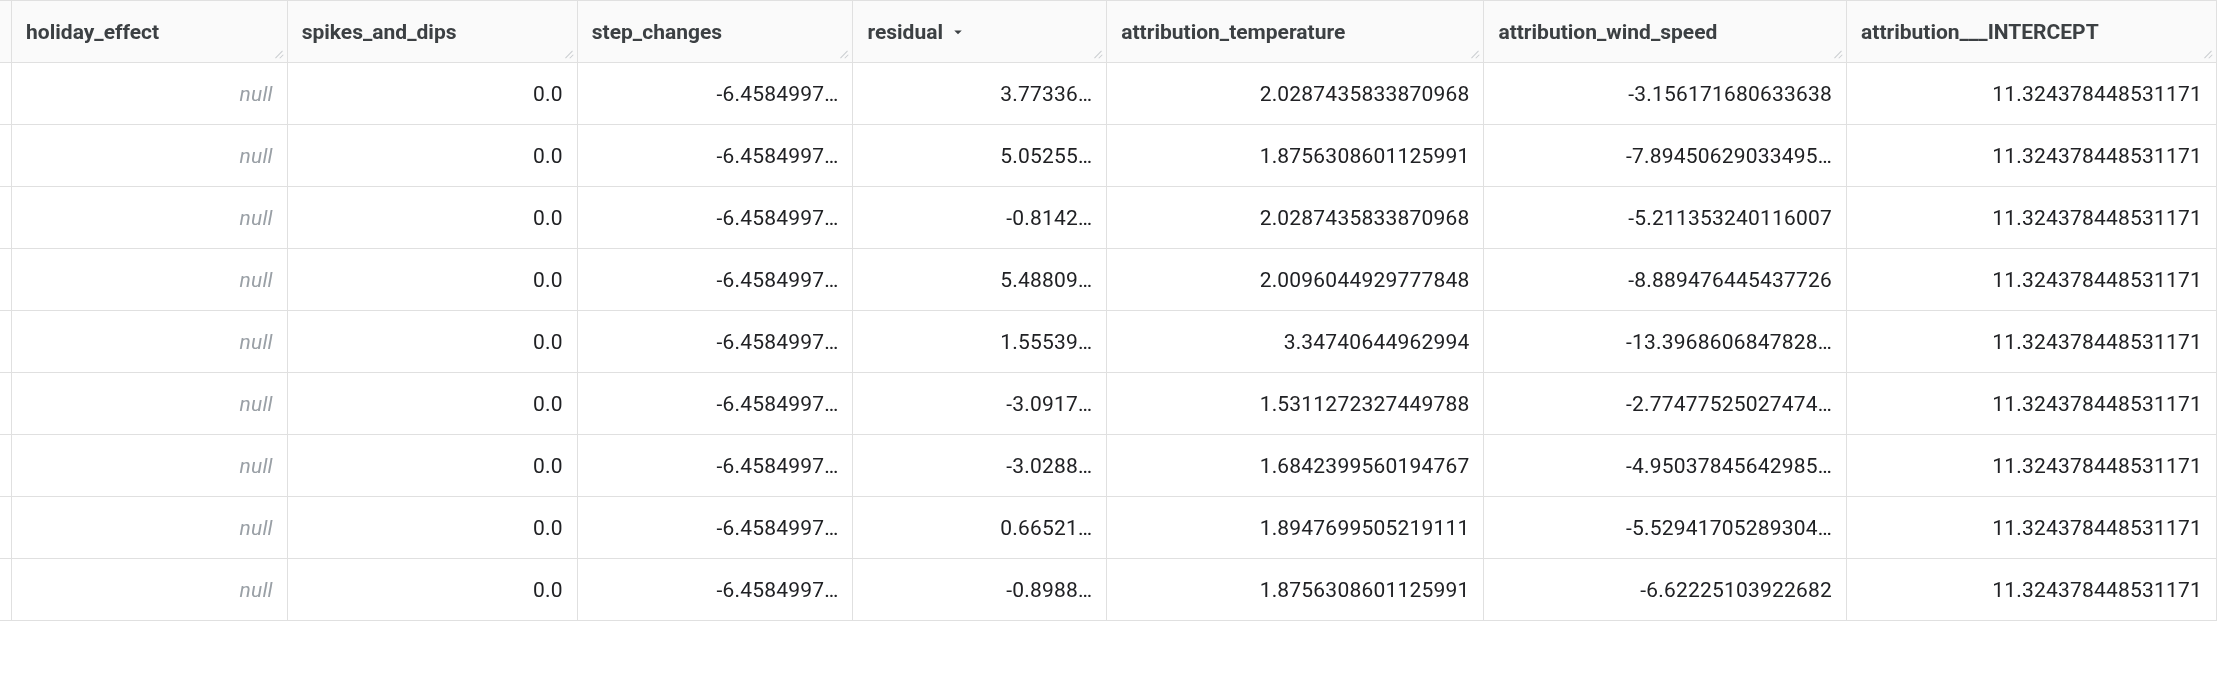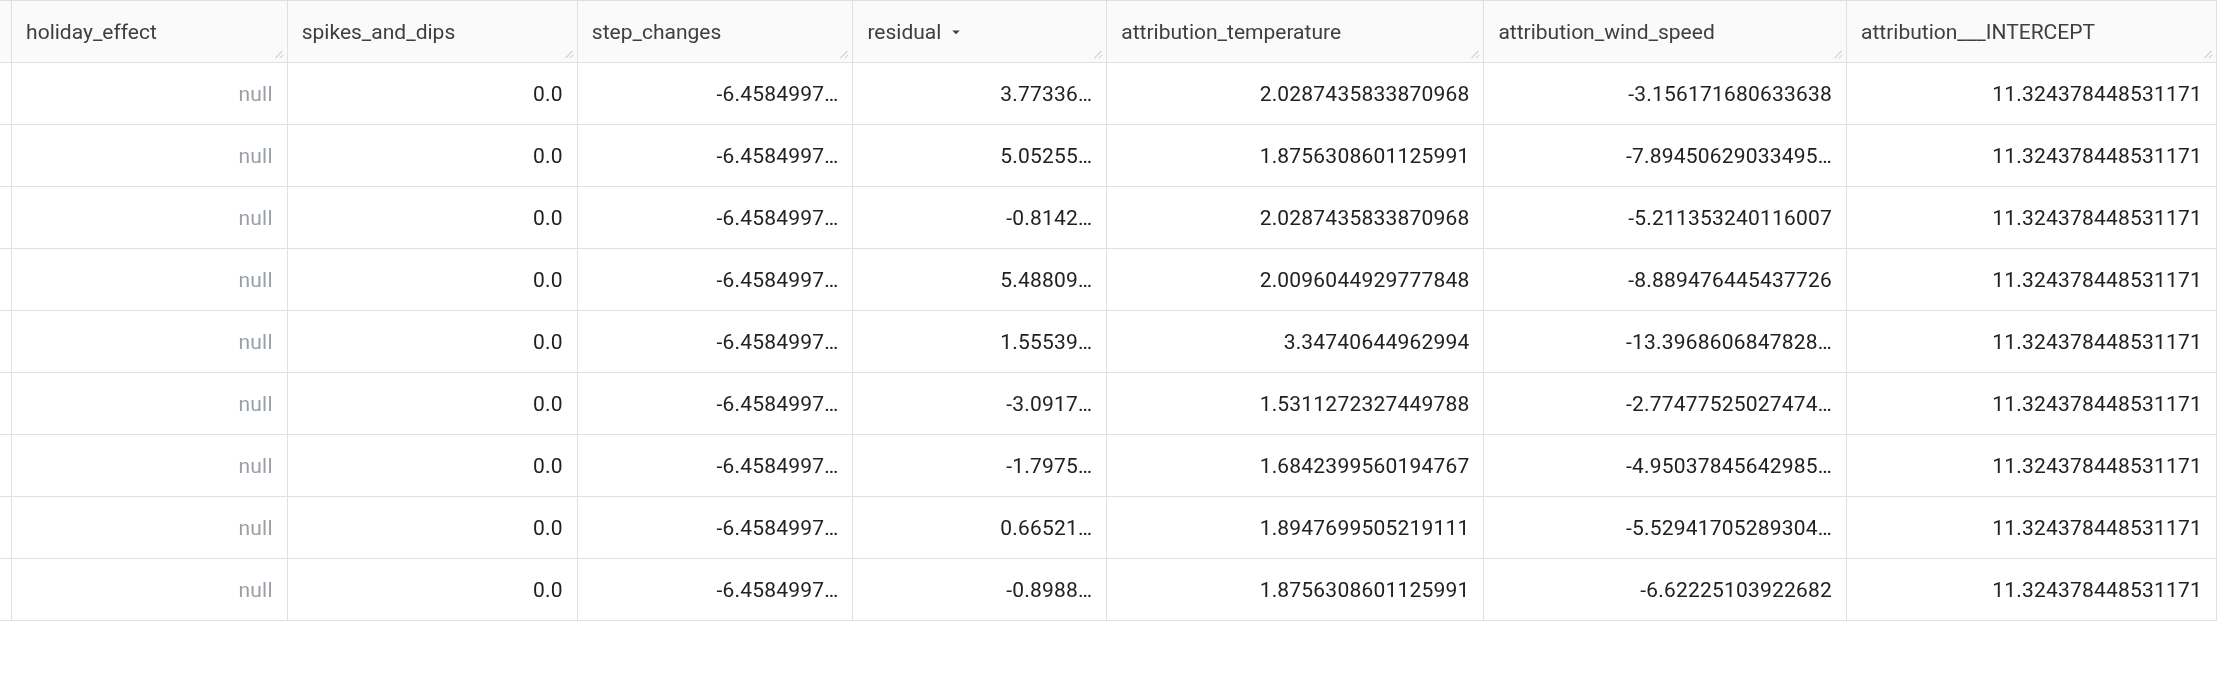--- a/index.html
+++ b/index.html
@@ -1,28 +1,28 @@
 <!DOCTYPE html>
 <html><head>
 <meta charset="utf-8">
 <style>
   html,body{margin:0;padding:0;font-family:"Google Sans","Roboto","Helvetica Neue",Arial,sans-serif;font-size:20px;color:#202124;background:#fff}
   table{border-collapse:collapse;width:100%;table-layout:fixed}
   th,td{border:1px solid #e0e0e0;height:62px;box-sizing:border-box;padding:0 14px;white-space:nowrap;overflow:hidden;text-overflow:clip;vertical-align:middle}
-  thead th{background:#fafafa;font-weight:400;color:#3c4043;text-align:left;position:relative;font-size:21px}
+  thead th{background:#fafafa;font-weight:700;color:#3c4043;text-align:left;position:relative;font-size:21px}
   thead th .hdr{display:flex;align-items:center;gap:6px;overflow:hidden}
   thead th .lbl{overflow:hidden;text-overflow:clip;white-space:nowrap}
   thead th .arrow{display:inline-flex;flex:none}
   thead th .arrow svg{width:18px;height:18px;fill:#3c4043}
   thead th .grip{position:absolute;right:4px;bottom:4px;width:12px;height:12px;opacity:.5}
   thead th .grip::before,thead th .grip::after{content:"";position:absolute;background:#9aa0a6}
   thead th .grip::before{width:10px;height:1px;transform:rotate(-45deg);bottom:3px;right:-1px}
   thead th .grip::after{width:5px;height:1px;transform:rotate(-45deg);bottom:1px;right:-1px}
   tbody td{text-align:right;font-variant-numeric:tabular-nums;font-size:21px;letter-spacing:.2px}
-  tbody td.null{color:#9aa0a6;}
+  tbody td.null{color:#9aa0a6;font-style:italic}
   .c0{width:190px}.c1{width:200px}.c2{width:190px}.c3{width:175px}.c4{width:260px}.c5{width:250px}.c6{width:255px}
   .stub{width:8px;padding:0;border-left:none}
 </style>
 </head>
 <body>
 
 <table>
   <colgroup>
     <col class="stub">
       <col class="c0">
@@ -144,21 +144,21 @@
         <td>-3.0917…</td>
         <td>1.5311272327449788</td>
         <td>-2.77477525027474…</td>
         <td>11.324378448531171</td>
       </tr>
       <tr>
         <td class="stub"></td>
         <td class="null">null</td>
         <td>0.0</td>
         <td>-6.4584997…</td>
-        <td>-1.7975…</td>
+        <td>-3.0288…</td>
         <td>1.6842399560194767</td>
         <td>-4.95037845642985…</td>
         <td>11.324378448531171</td>
       </tr>
       <tr>
         <td class="stub"></td>
         <td class="null">null</td>
         <td>0.0</td>
         <td>-6.4584997…</td>
         <td>0.66521…</td>

